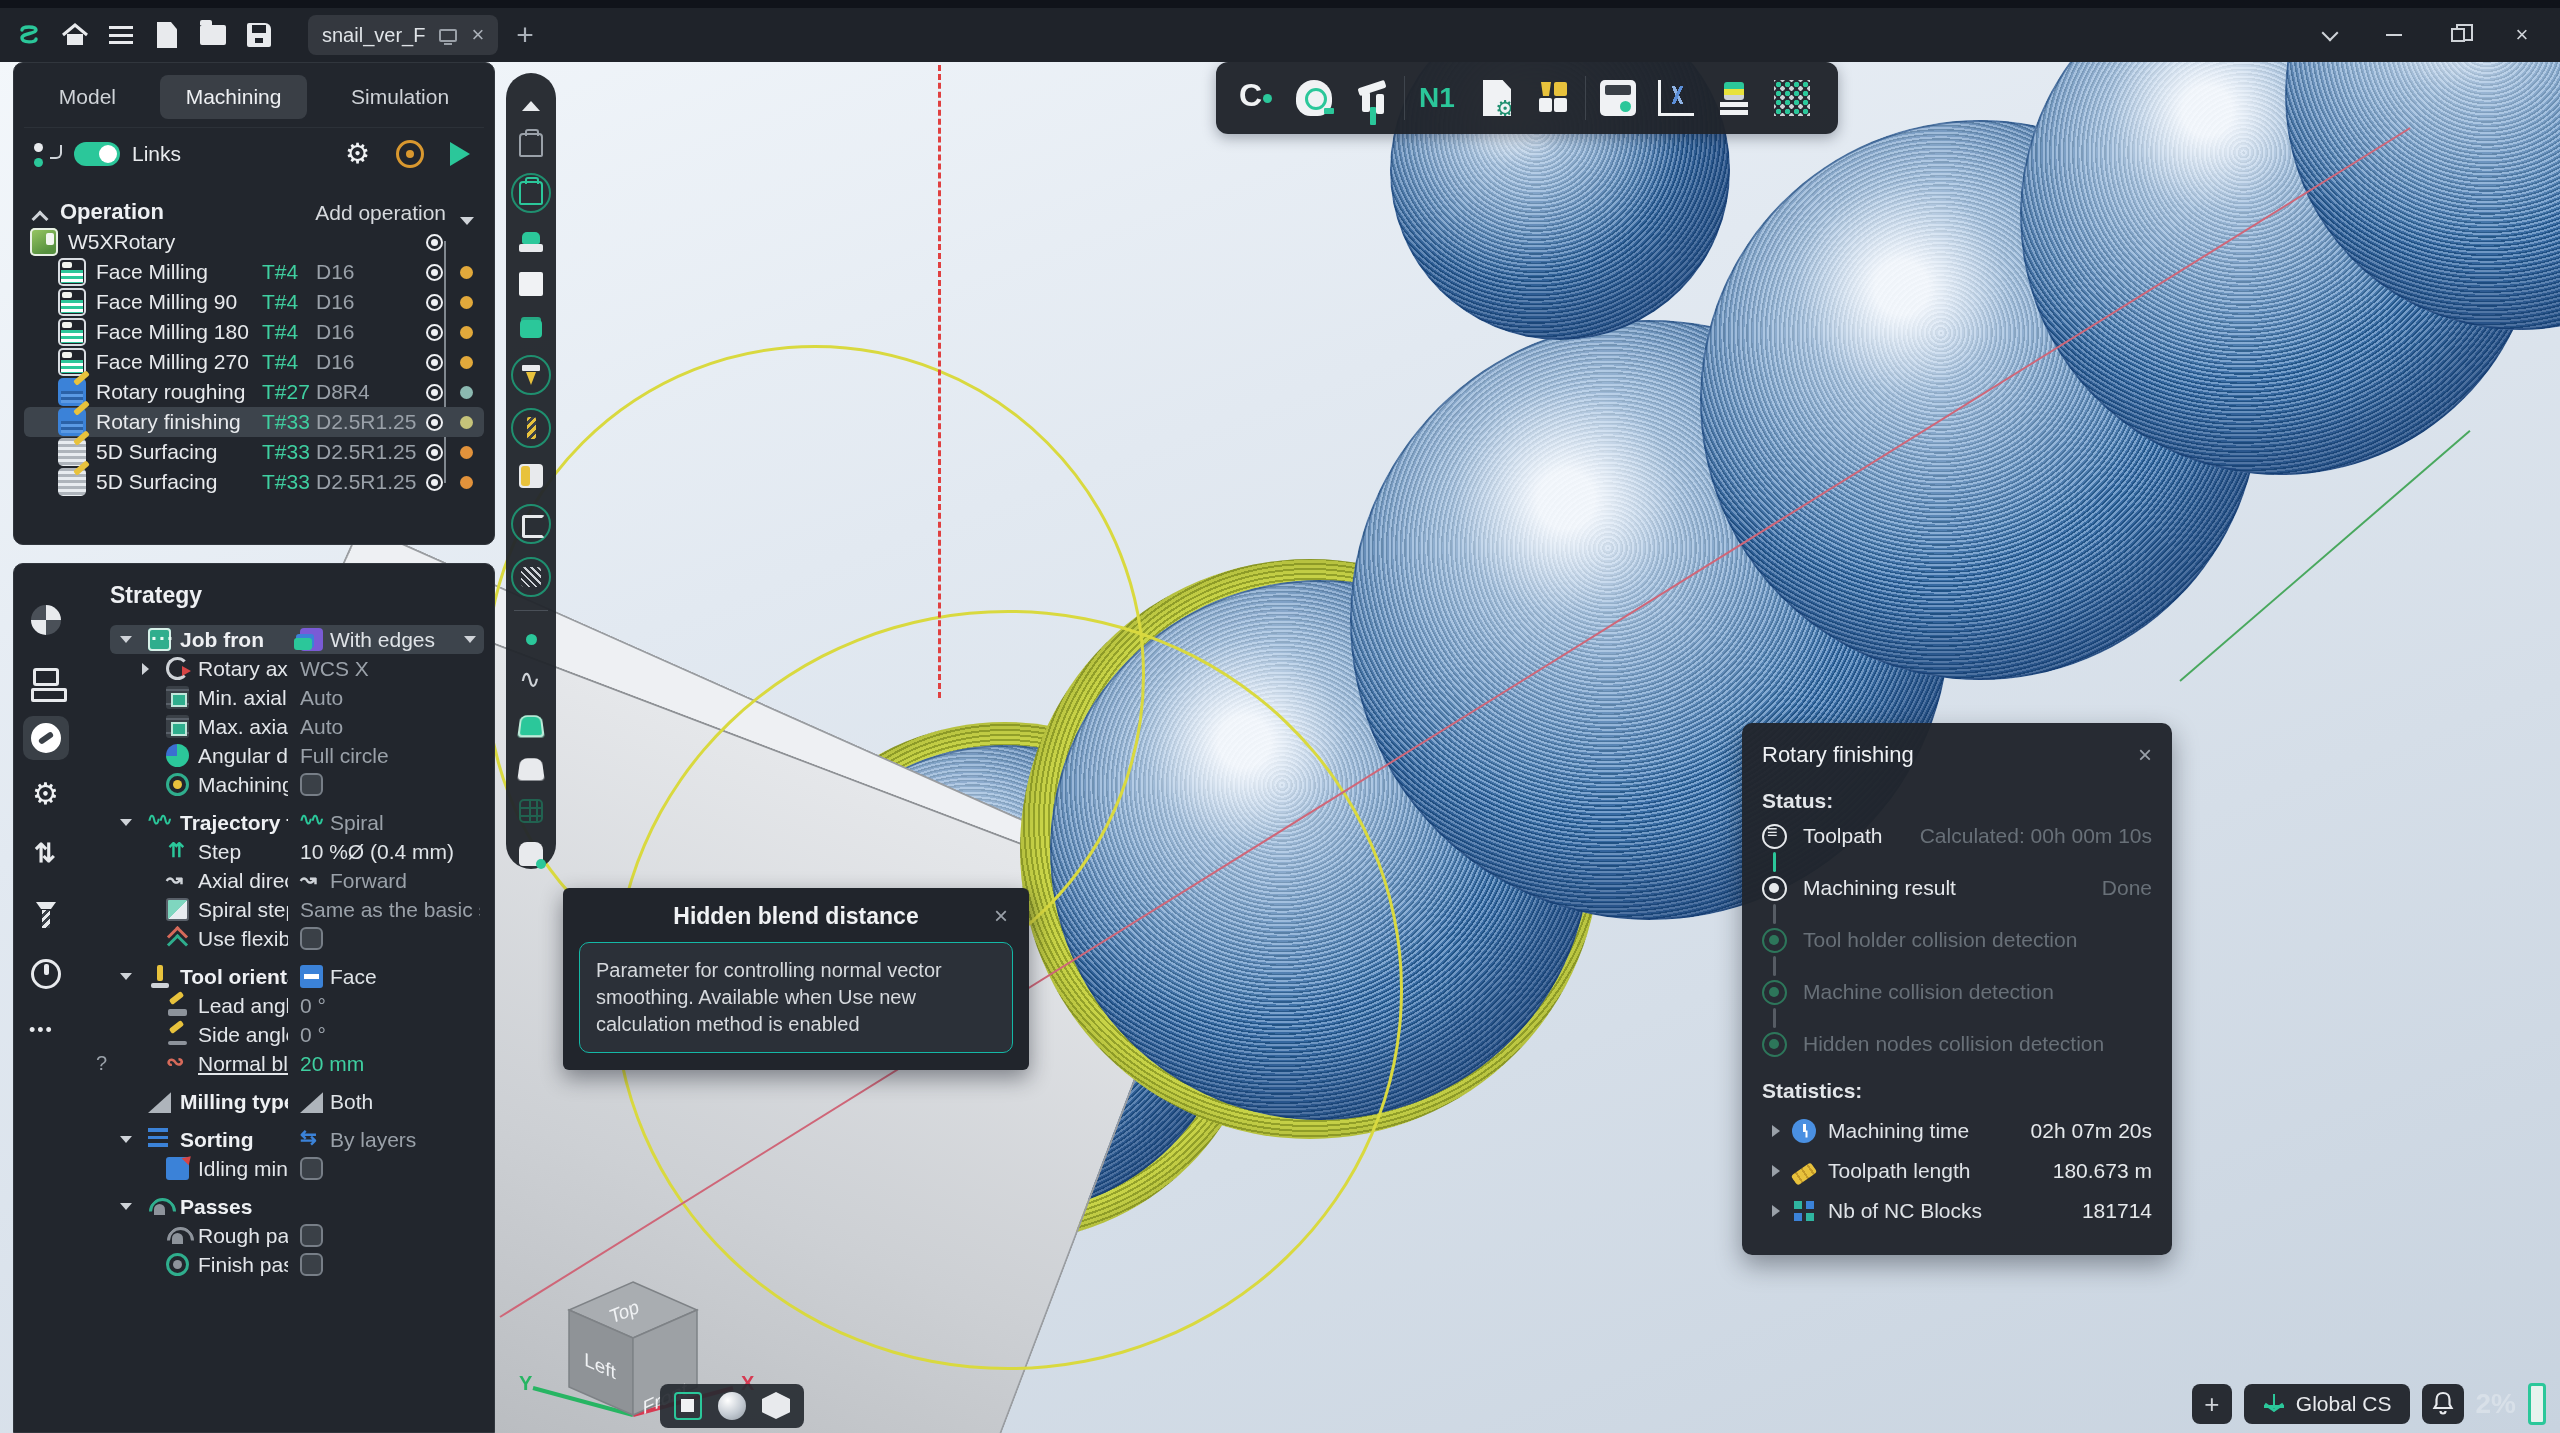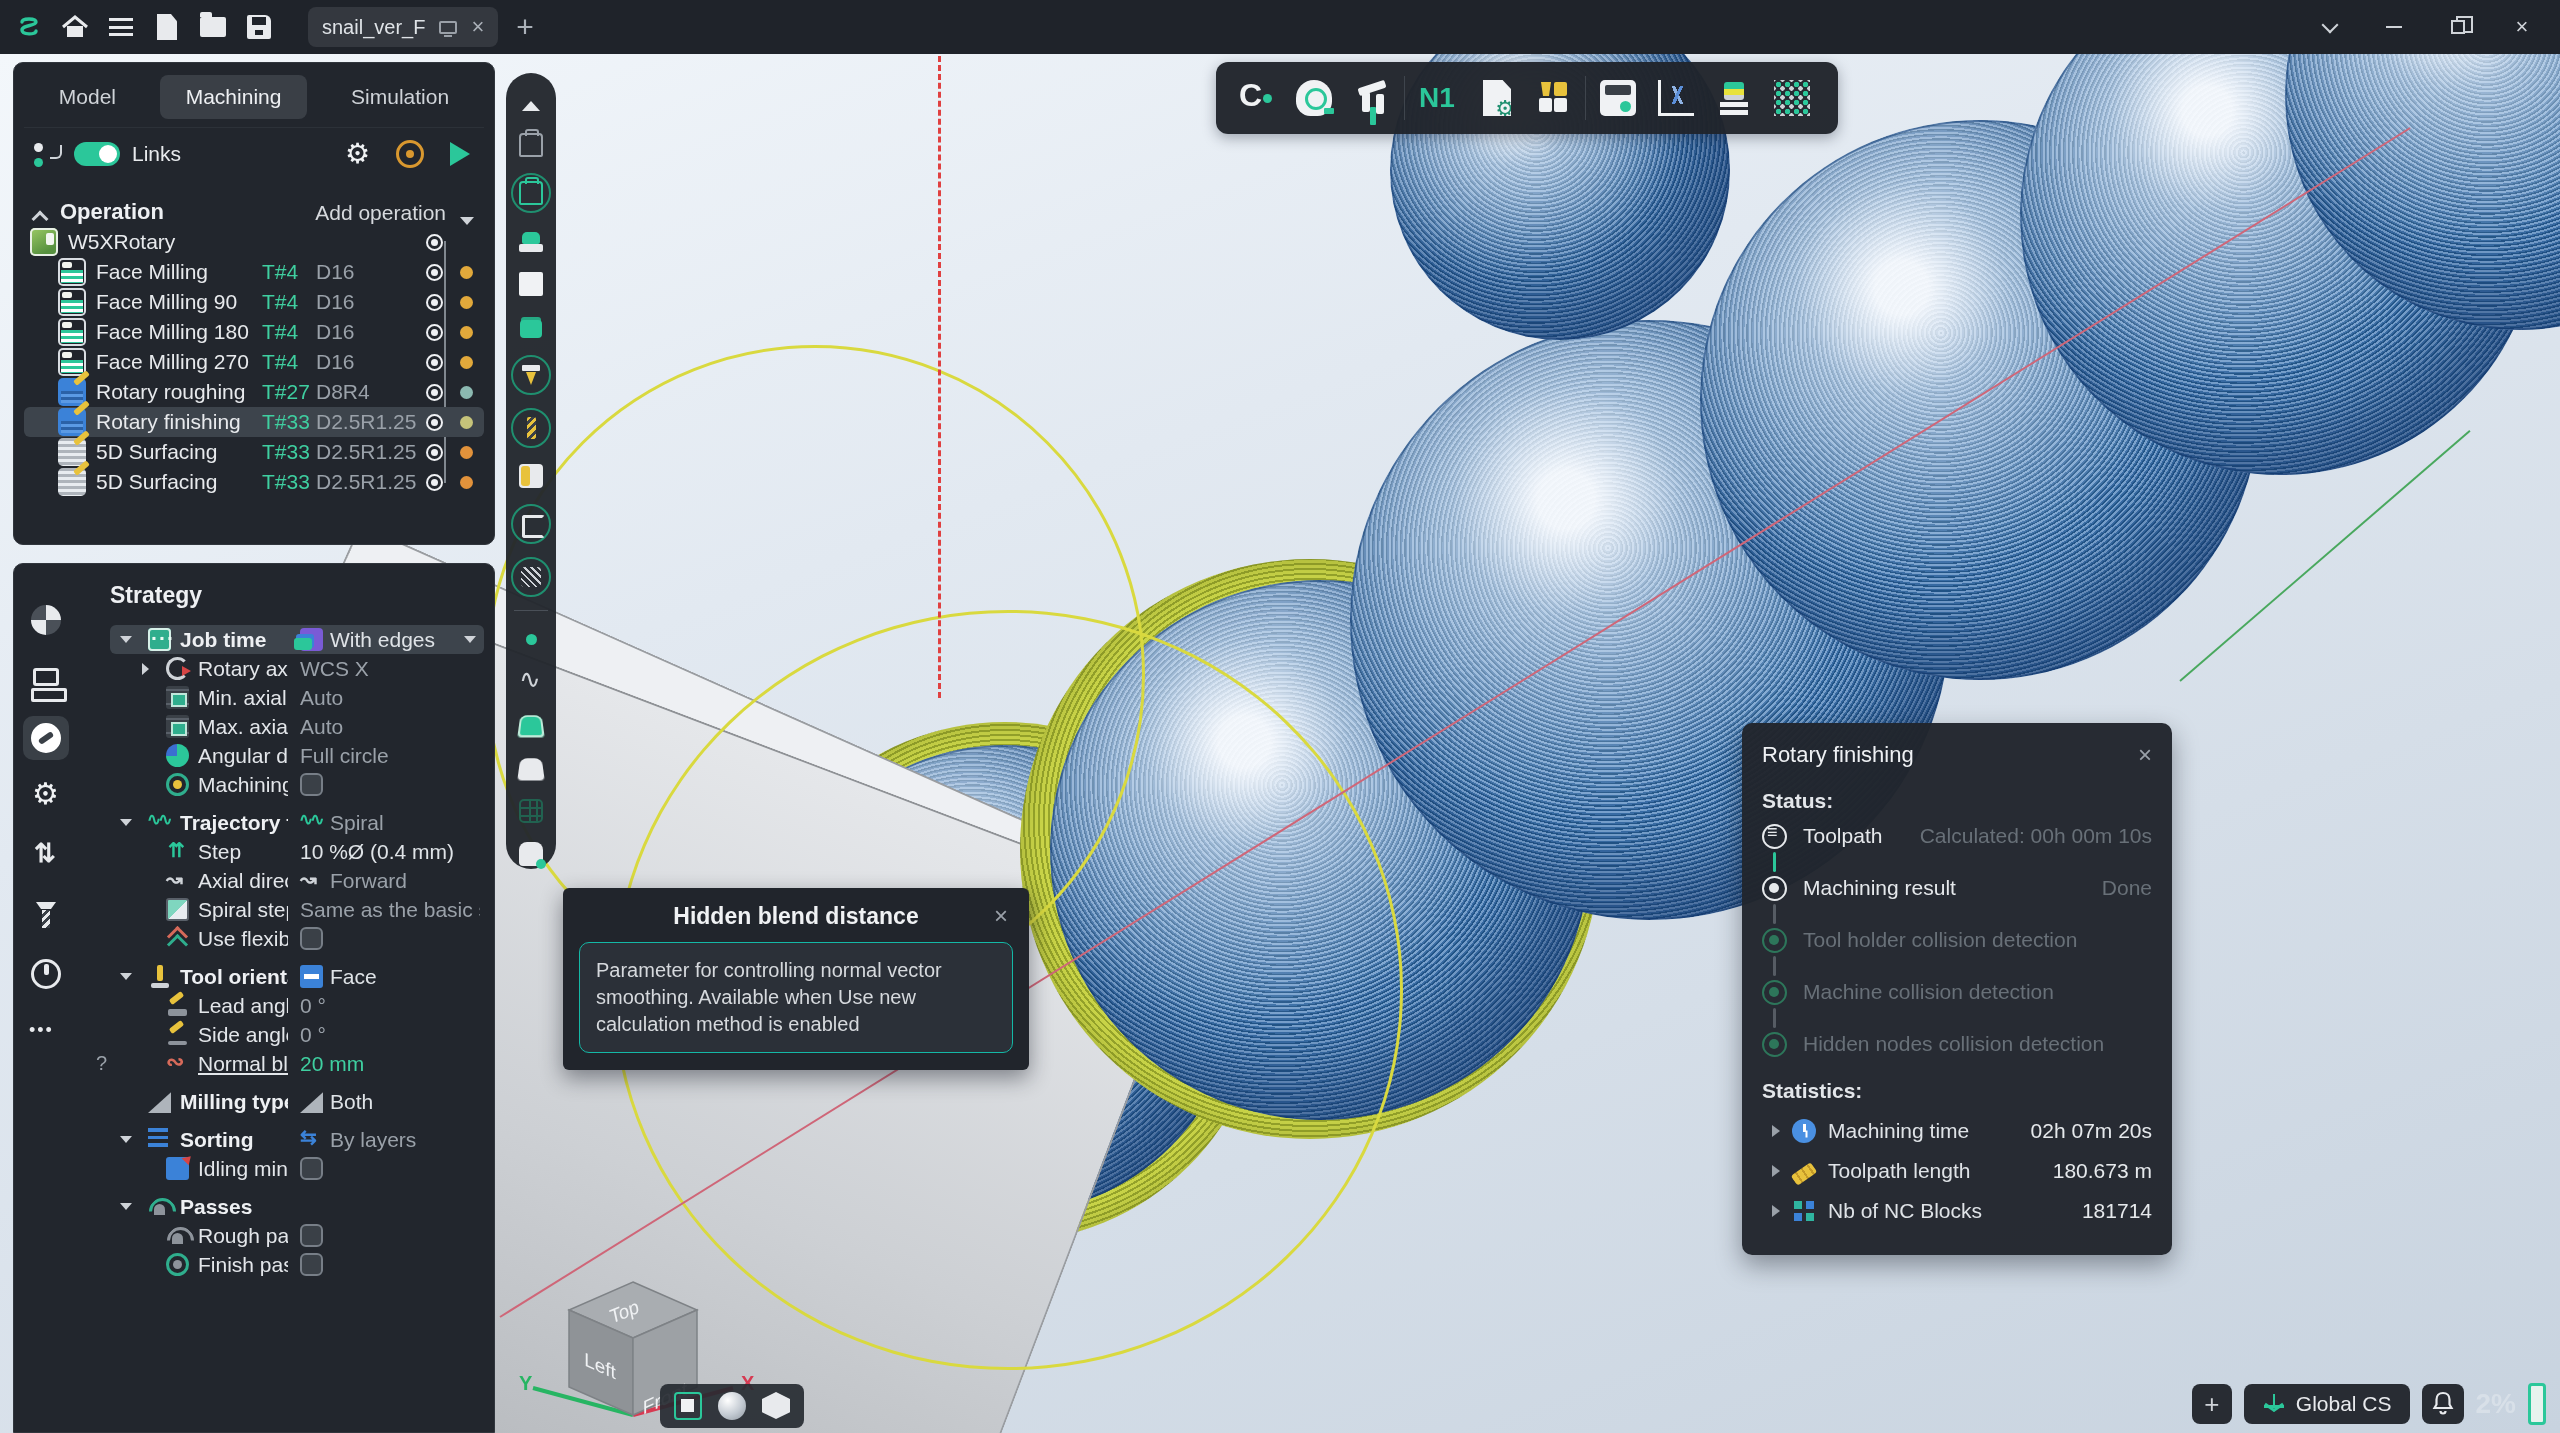--- a/index.html
+++ b/index.html
@@ -1,20 +1,20 @@
 <!DOCTYPE html>
 <html><head>
 <meta charset="utf-8">
 <style>
   *{margin:0;padding:0;box-sizing:border-box}
   html,body{width:2560px;height:1433px;overflow:hidden;background:#10131a}
   .app{position:relative;width:2560px;height:1433px;font-family:"Liberation Sans",sans-serif;color:#e8eaed;overflow:hidden}
 
   
-  .titlebar{position:absolute;left:0;top:0;width:2560px;height:54px;background:#1f232a;display:flex;align-items:center;z-index:40}
+  .titlebar{position:absolute;left:0;top:8px;width:2560px;height:54px;background:#1f232a;display:flex;align-items:center;z-index:40}
   .tb-ic{width:46px;height:40px;display:flex;align-items:center;justify-content:center;color:#e8eaed;cursor:pointer}
   .tb-logo{margin-left:6px}
   .tb-home svg,.tb-logo svg{display:block}
   .menu-bars{width:24px;height:18px;border-top:3px solid #e8eaed;border-bottom:3px solid #e8eaed;position:relative}
   .menu-bars::after{content:"";position:absolute;left:0;top:5px;width:24px;height:3px;background:#e8eaed}
   .doc-ic{width:20px;height:26px;background:#e8eaed;clip-path:polygon(0 0,70% 0,100% 28%,100% 100%,0 100%)}
   .folder-ic{width:26px;height:20px;background:#e8eaed;border-radius:2px;position:relative}
   .folder-ic::before{content:"";position:absolute;left:0;top:-5px;width:12px;height:5px;background:#e8eaed;border-radius:2px 2px 0 0}
   .save-ic{width:24px;height:24px;background:#e8eaed;border-radius:2px 6px 2px 2px;position:relative}
   .save-ic::before{content:"";position:absolute;left:5px;top:2px;width:14px;height:8px;background:#1f232a}
@@ -632,21 +632,21 @@
         <div class="side-cell">
           <span class="si" data-ic="more-dots"></span>
         </div>
       </div>
     <div class="strat-main">
       <div class="strat-title">Strategy</div>
       <div id="strat-rows">
           <div class="srow grp sel">
             <span class="chev cvs" style="left: 10px;"></span>
             <span class="sic" data-ic="job-zone"></span>
-            <span class="lbl">Job time</span>
+            <span class="lbl">Job fron</span>
             <span class="valbox">
               <span class="vic" data-ic="with-edges"></span>
               <span class="val bright">With edges</span>
             </span>
             <span class="dd cvs"></span>
           </div>
           <div class="srow ch">
             <span class="chev crs" style="left: 32px;"></span>
             <span class="sic" data-ic="rotary-axis"></span>
             <span class="lbl">Rotary axis</span>

